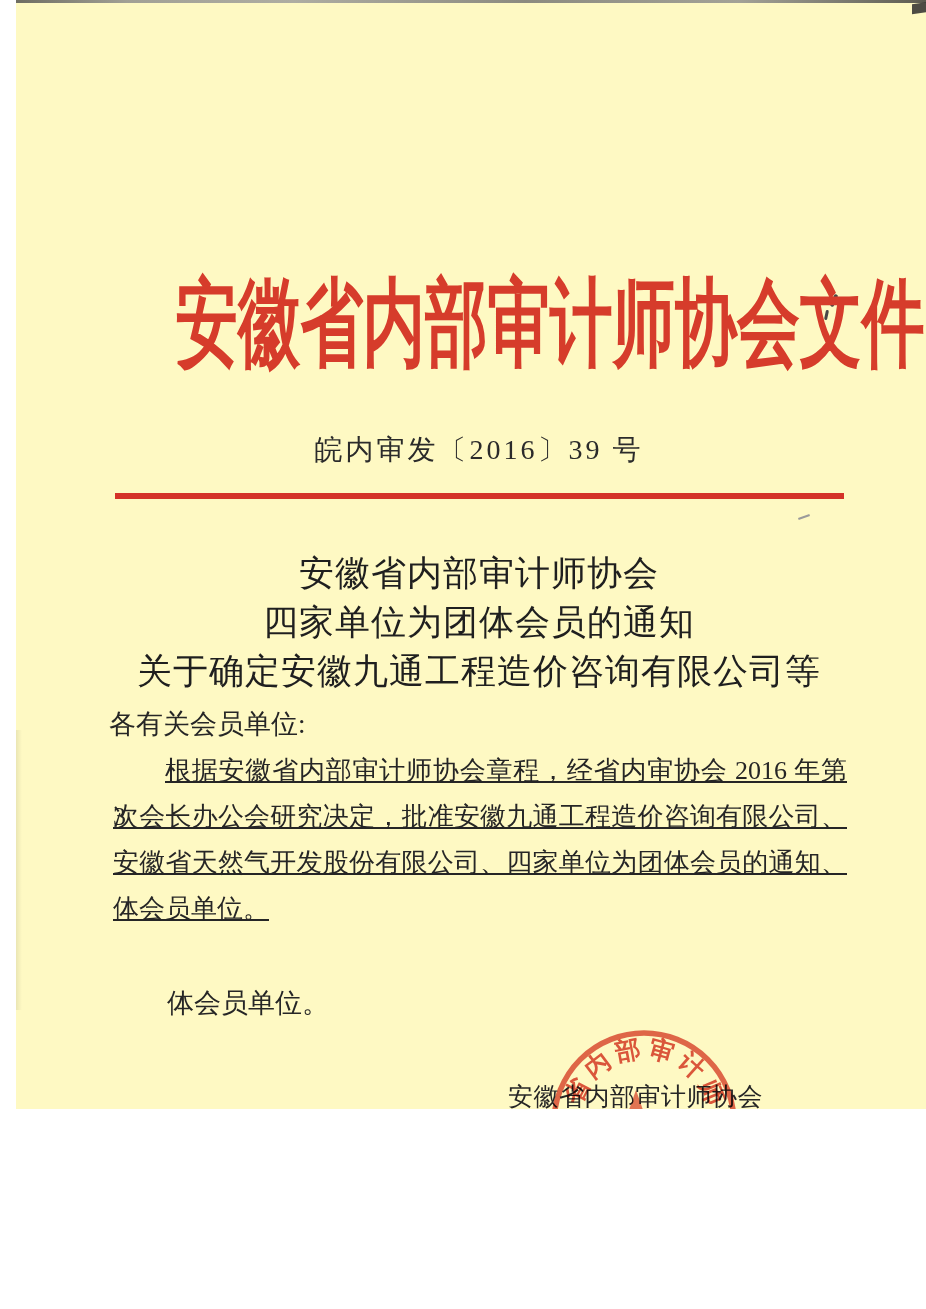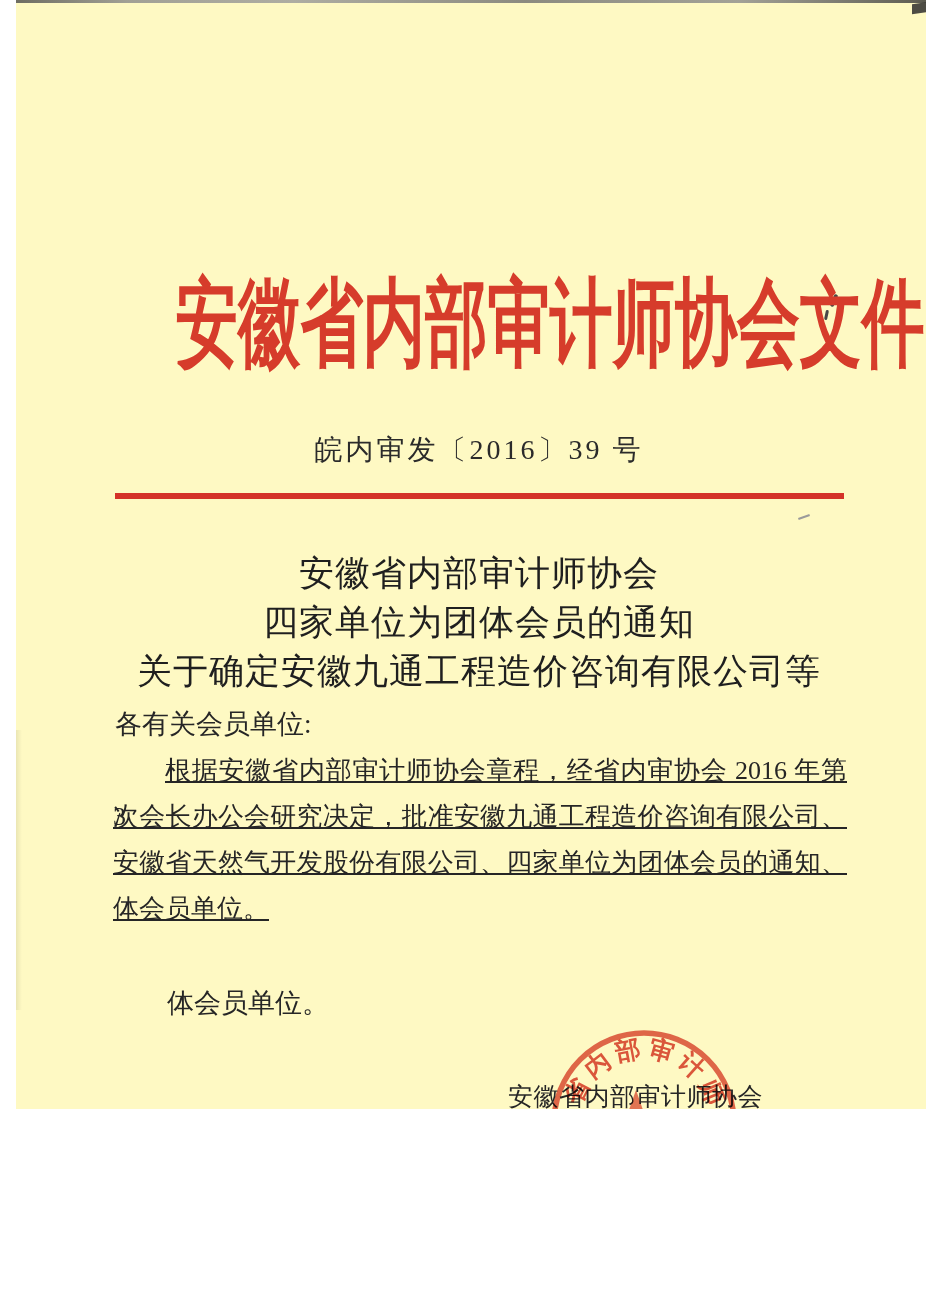--- a/index.html
+++ b/index.html
@@ -54,21 +54,21 @@
 
   
   .doc-title {
     position: absolute; top: 549px; left: 0; right: 0;
     text-align: center; font-size: 35px; line-height: 49px;
     color: #1f1f1f; letter-spacing: 1px;
   }
 
   
   .salutation {
-    position: absolute; top: 701px; left: 99px;
+    position: absolute; top: 701px; left: 93px;
     font-size: 27px; line-height: 46px; color: #262626;
   }
   .body-text { position: absolute; top: 748px; left: 97px; width: 734px; font-size: 26px; color: #262626; }
   .body-line { height: 46px; line-height: 46px; text-align: justify; text-align-last: justify; text-decoration: underline; }
   .body-line.first { text-indent: 2em; }
   .body-line.last { text-align: right; text-align-last: left; }
   .closing {
     position: absolute; top: 980px; left: 97px;
     font-size: 27px; line-height: 46px; text-indent: 2em; color: #262626;
   }

